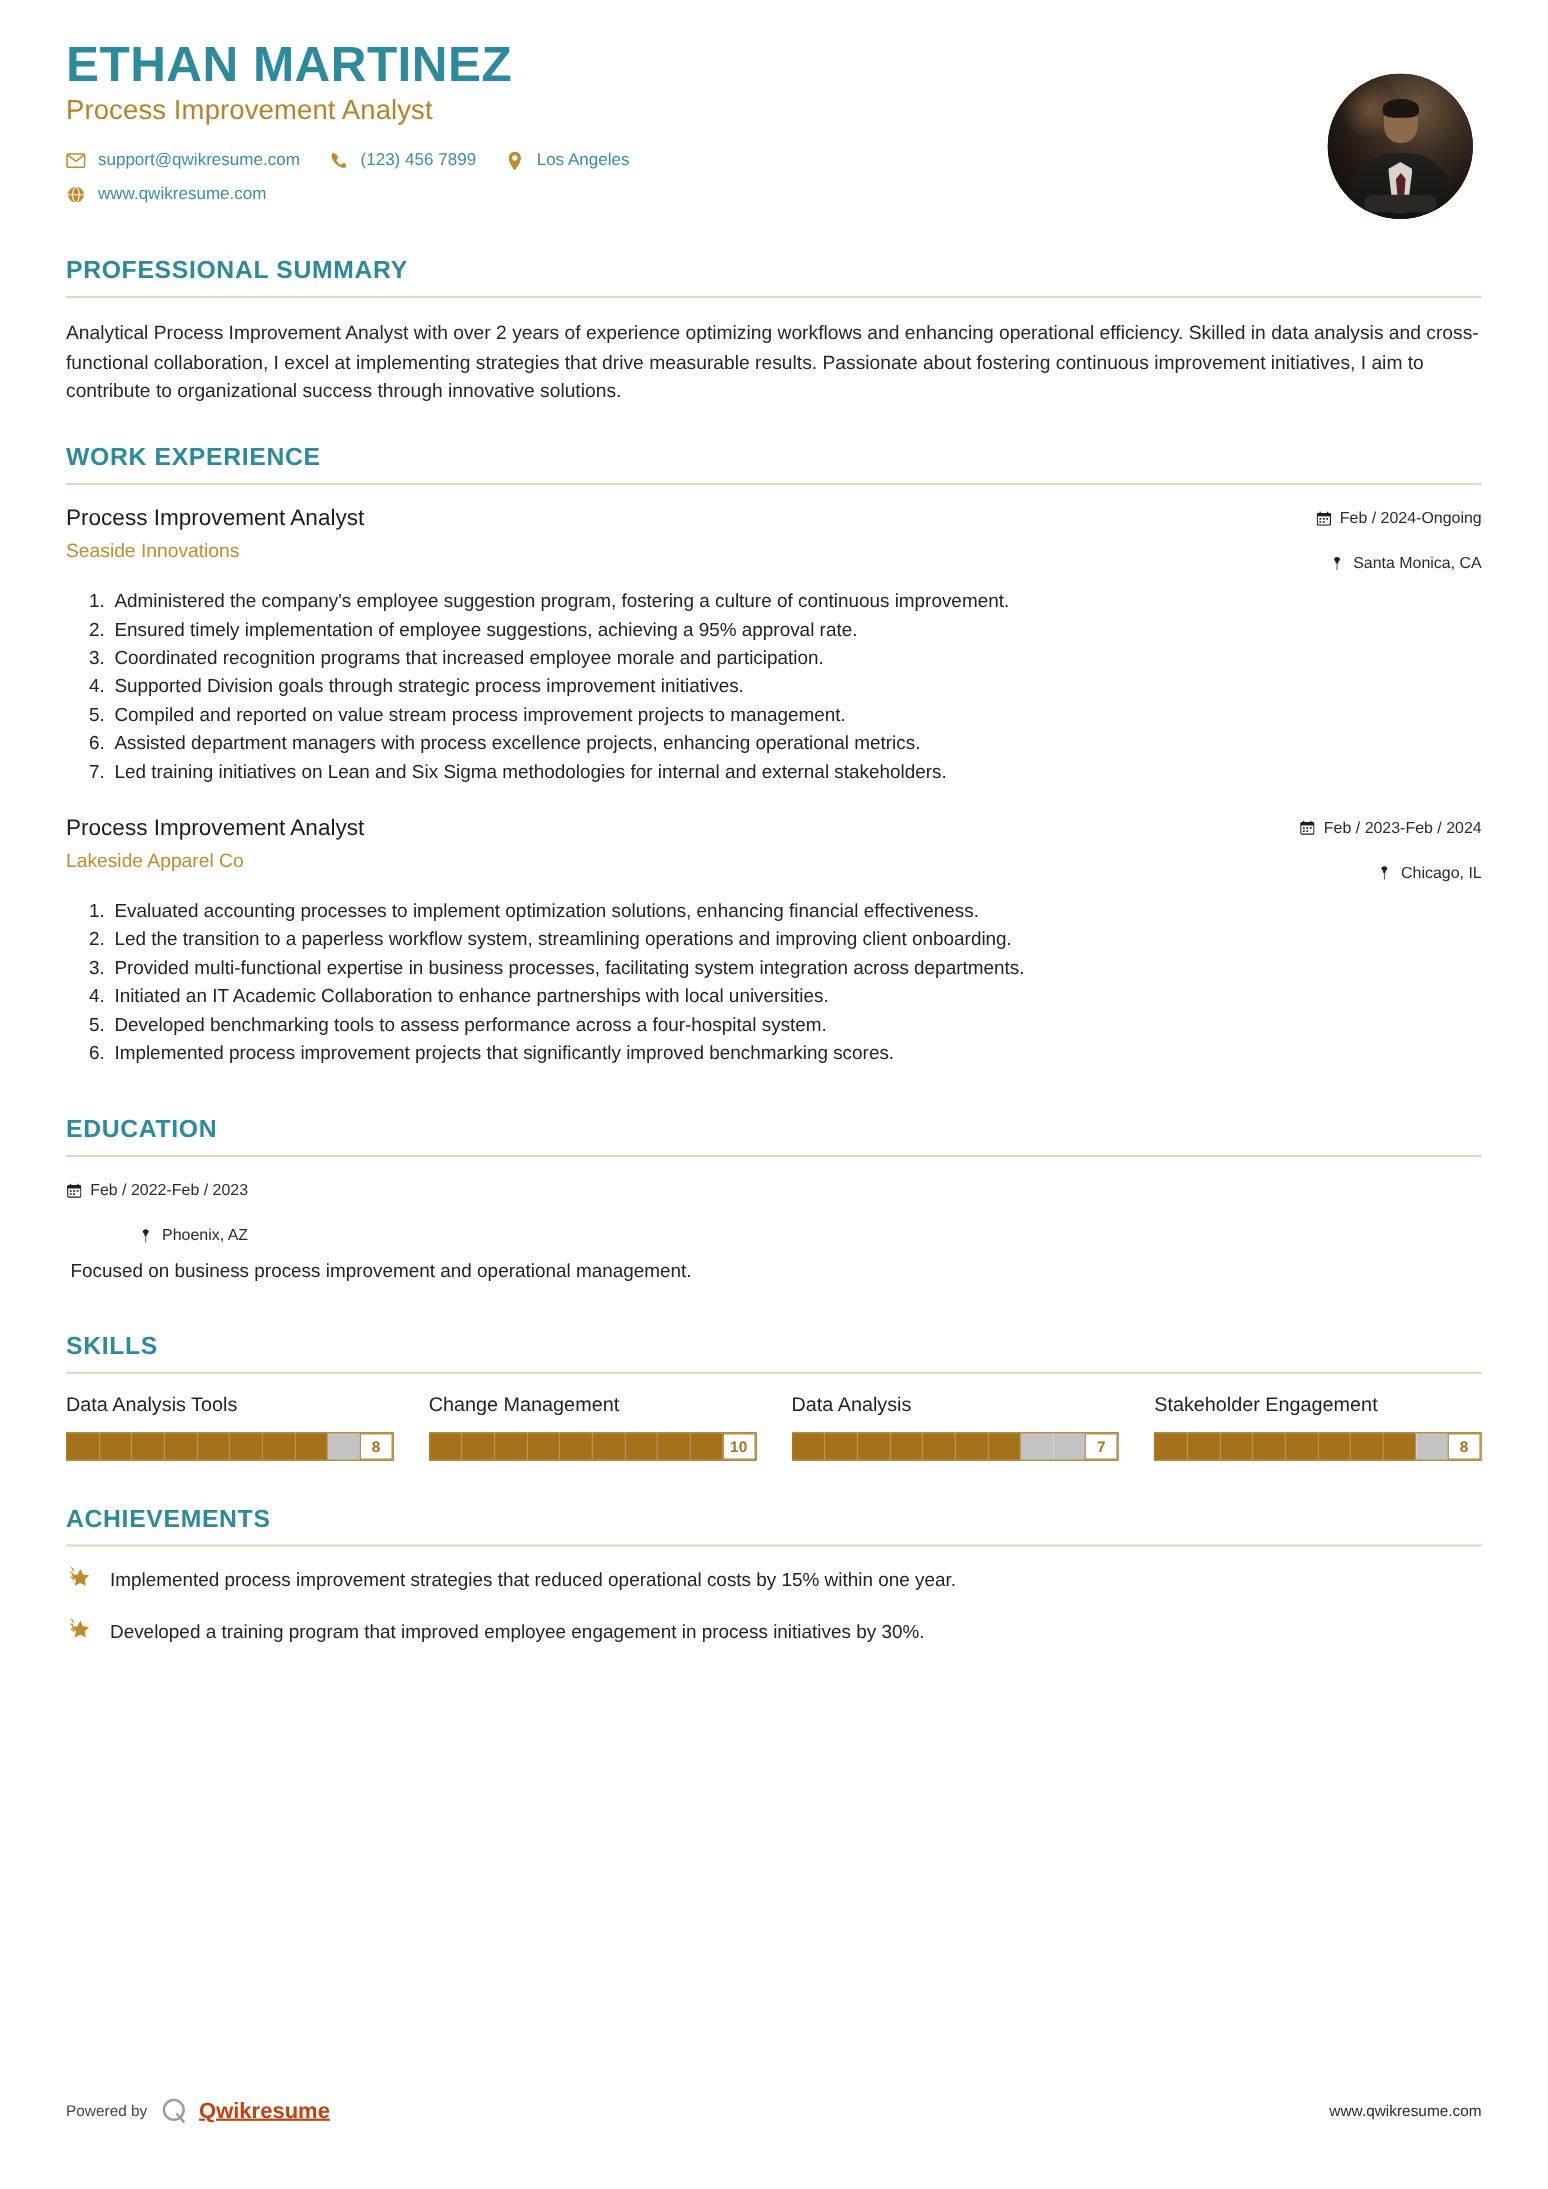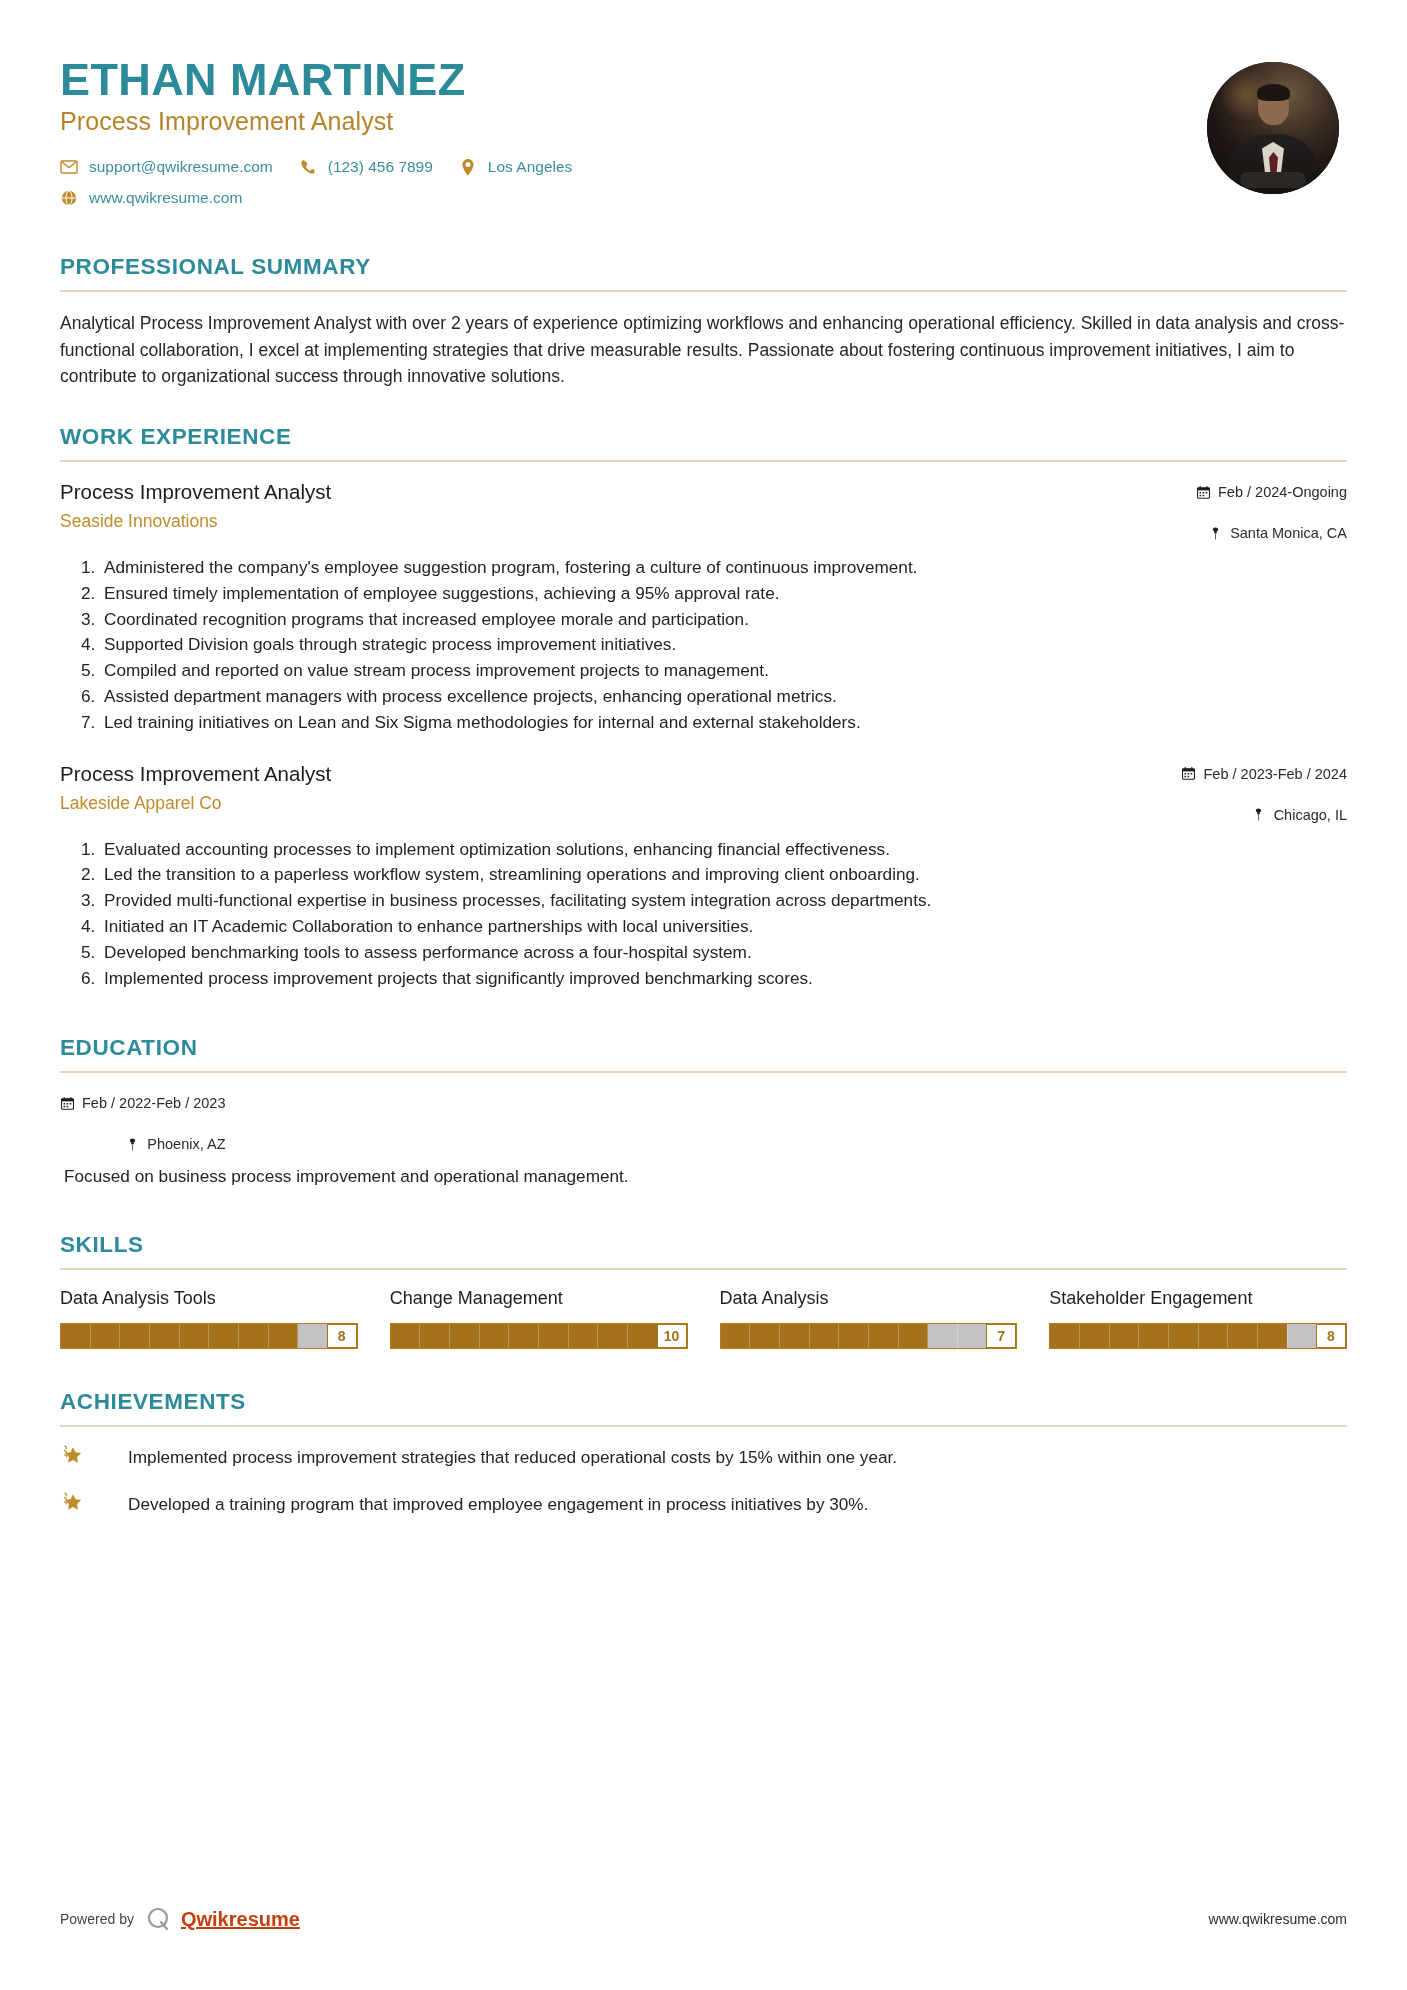--- a/index.html
+++ b/index.html
@@ -18,22 +18,22 @@
     background: #ffffff;
     box-sizing: border-box;
     padding: 0 60px;
     overflow: hidden;
   }
 
   
   .header {
     display: flex;
     justify-content: space-between;
-    align-items: flex-start;
-    padding-top: 56px;
+    align-items: flex-end;
+    padding-top: 35px;
   }
   .header-left { flex: 1 1 auto; padding-left: 0; }
   .name {
     font-size: 45px;
     font-weight: bold;
     letter-spacing: 0.4px;
     color: #2c8a9a;
     line-height: 1.05;
     margin: 0 0 4px 0;
   }
@@ -304,21 +304,20 @@
     font-size: 14px;
     color: #a5711a;
     font-weight: bold;
   }
 
   
   .ach-item {
     display: flex;
     align-items: flex-start;
     margin-bottom: 22px;
-    gap: 28px;
   }
   .ach-icon {
     flex: none;
     width: 26px;
     height: 26px;
     margin-right: 14px;
     margin-top: -2px;
     color: #c08b2c;
   }
   .ach-icon svg { display: block; }

